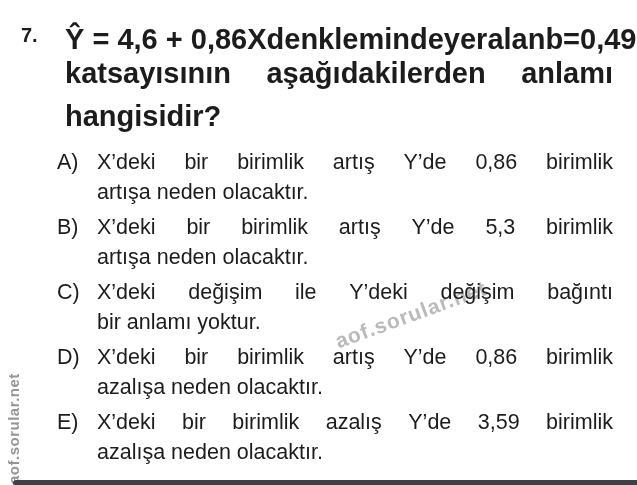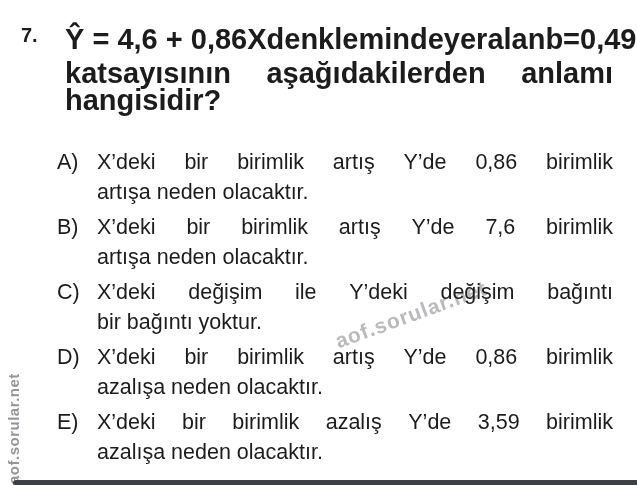--- a/index.html
+++ b/index.html
@@ -25,21 +25,21 @@
     left: 65px;
     top: 26px;
     width: 567px;
     font-weight: bold;
     font-size: 29px;
     line-height: 26px;
     z-index: 2;
   }
   .hline1 { display: flex; justify-content: space-between; white-space: nowrap; }
   .hline2 { display: flex; justify-content: space-between; width: 548px; margin-top: 8px; }
-  .hline3 { margin-top: 1px; }
+  .hline3 { margin-top: 17px; }
   .options {
     position: absolute;
     left: 57px;
     top: 147px;
     width: 556px;
     font-size: 21.5px;
     line-height: 30px;
     z-index: 2;
   }
   .option { display: flex; margin-bottom: 5px; }
@@ -127,39 +127,39 @@
 
     <div class="option">
       <div class="letter">B)</div>
       <div class="otext">
         <div class="oline1">
             <span>X’deki</span>
             <span>bir</span>
             <span>birimlik</span>
             <span>artış</span>
             <span>Y’de</span>
-            <span>7,6</span>
+            <span>5,3</span>
             <span>birimlik</span>
           </div>
         <div class="oline2">artışa neden olacaktır.</div>
       </div>
     </div>
 
     <div class="option">
       <div class="letter">C)</div>
       <div class="otext">
         <div class="oline1">
             <span>X’deki</span>
             <span>değişim</span>
             <span>ile</span>
             <span>Y’deki</span>
             <span>değişim</span>
             <span>bağıntı</span>
           </div>
-        <div class="oline2">bir bağıntı yoktur.</div>
+        <div class="oline2">bir anlamı yoktur.</div>
       </div>
     </div>
 
     <div class="option">
       <div class="letter">D)</div>
       <div class="otext">
         <div class="oline1">
             <span>X’deki</span>
             <span>bir</span>
             <span>birimlik</span>

